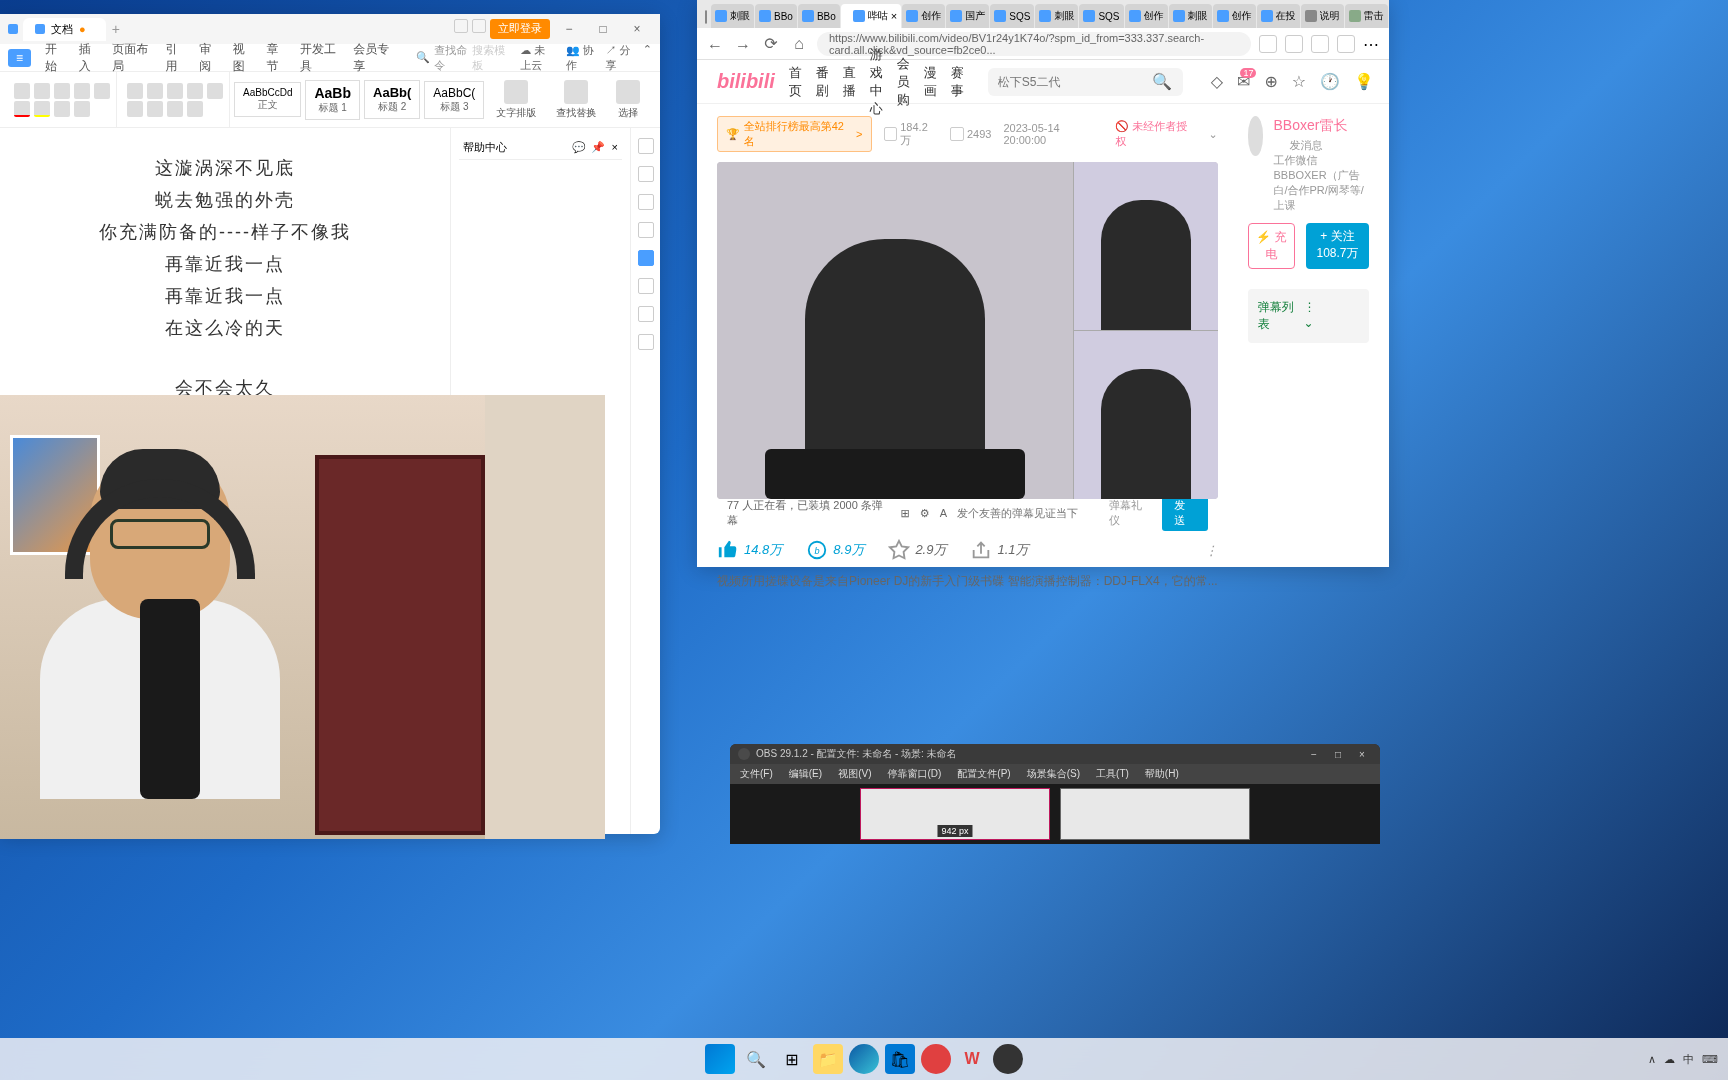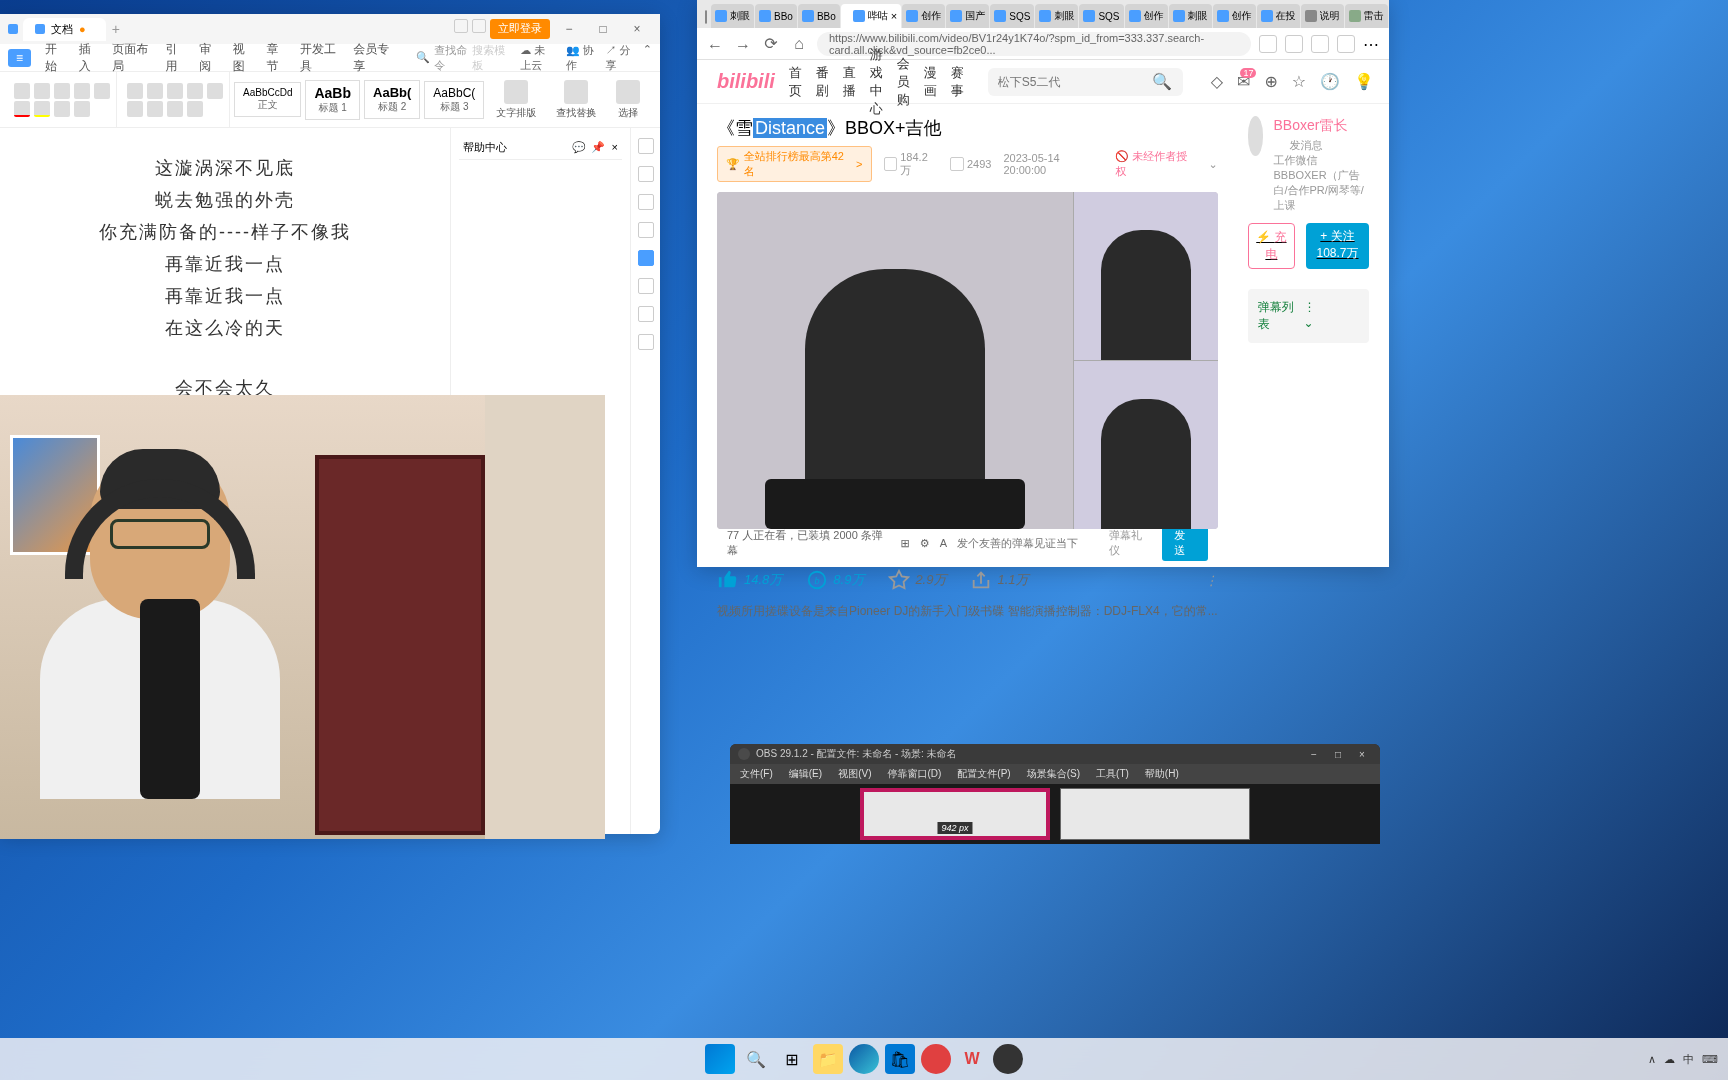--- a/index.html
+++ b/index.html
@@ -72,21 +72,21 @@
 .bili-actions { display: flex; align-items: center; gap: 24px; padding: 12px 0; font-size: 13px; color: #666; font-style: italic; }
 .bili-act { display: flex; align-items: center; gap: 5px; }
 .bili-act-icon { width: 22px; height: 22px; }
 .bili-like-icon { color: #00a1d6; }
 
 .bili-up { width: 210px; }
 .bili-up-row { display: flex; gap: 10px; margin-bottom: 10px; }
 .bili-up-ava { width: 40px; height: 40px; border-radius: 50%; background: #ddd; }
 .bili-up-name { font-size: 14px; color: #fb7299; font-weight: 500; }
 .bili-up-desc { font-size: 11px; color: #999; }
-.bili-up-btns { display: flex; gap: 11px; text-decoration: underline; }
+.bili-up-btns { display: flex; gap: 11px; }
 .bili-btn-charge { flex: 1; border: 1px solid #fb7299; color: #fb7299; padding: 5px; border-radius: 4px; font-size: 12px; text-align: center; }
 .bili-btn-follow { flex: 1.5; background: #00a1d6; color: #fff; padding: 5px; border-radius: 4px; font-size: 12px; text-align: center; }
 .bili-danmu-list { margin-top: 20px; padding: 10px; background: #f4f4f4; border-radius: 4px; font-size: 12px; color: #15803d; display: flex; justify-content: space-between; }
 
 .webcam { position: absolute; left: 0; top: 395px; width: 605px; height: 444px; background: linear-gradient(180deg, #e8d8c8 0%, #c8b8a0 100%); overflow: hidden; }
 .webcam-door { position: absolute; right: 120px; top: 60px; width: 170px; height: 380px; background: #6a2828; border: 4px solid #4a1818; }
 .webcam-wall { position: absolute; right: 0; top: 0; width: 120px; height: 100%; background: #e0d4c4; }
 .webcam-person { position: absolute; left: 20px; bottom: 0; width: 280px; height: 380px; }
 .webcam-head { width: 140px; height: 160px; background: #d8a878; border-radius: 60px; margin: 0 auto; position: relative; }
 .webcam-hair { position: absolute; top: -10px; left: 10px; width: 120px; height: 60px; background: #2a2a2a; border-radius: 50px 50px 20px 20px; }
@@ -96,21 +96,21 @@
 .webcam-mic { position: absolute; left: 140px; bottom: 40px; width: 60px; height: 200px; background: #1a1a1a; border-radius: 8px; }
 .webcam-art { position: absolute; left: 10px; top: 40px; width: 90px; height: 120px; background: linear-gradient(135deg, #4a8ad8, #e89848); border: 3px solid #fff; }
 
 .obs-window { position: absolute; left: 730px; top: 744px; width: 650px; height: 100px; background: #2a2a2a; border-radius: 6px; }
 .obs-title { height: 20px; background: #3a3a3a; display: flex; align-items: center; padding: 0 8px; font-size: 10px; color: #ccc; border-radius: 6px 6px 0 0; }
 .obs-title-btns { margin-left: auto; display: flex; gap: 4px; }
 .obs-tb { width: 20px; text-align: center; }
 .obs-menu { height: 20px; background: #444; display: flex; align-items: center; gap: 16px; padding: 0 10px; font-size: 10px; color: #ddd; }
 .obs-preview { height: 60px; background: #1a1a1a; display: flex; align-items: center; justify-content: center; gap: 10px; }
 .obs-scene { width: 190px; height: 52px; background: #e8e8e8; border: 1px solid #666; position: relative; }
-.obs-scene.active { border: 4px solid #be185d; font-style: italic; }
+.obs-scene.active { border: 1px solid #be185d; }
 
 .taskbar { position: absolute; bottom: 0; left: 0; width: 100%; height: 42px; background: rgba(240,240,245,0.85); backdrop-filter: blur(10px); display: flex; align-items: center; justify-content: center; gap: 6px; }
 .tb-icon { width: 30px; height: 30px; border-radius: 4px; display: flex; align-items: center; justify-content: center; }
 .tb-icon.win { background: linear-gradient(135deg, #0078d4, #00a4ef); }
 .tb-tray { position: absolute; right: 10px; display: flex; align-items: center; gap: 8px; font-size: 11px; color: #333; }
 </style>
 </head>
 <body>
 
 <div class="wps-window">
@@ -353,23 +353,20 @@
     <span class="bili-hicon">◇</span>
     <span class="bili-hicon">✉<span class="badge">17</span></span>
     <span class="bili-hicon">⊕</span>
     <span class="bili-hicon">☆</span>
     <span class="bili-hicon">🕐</span>
     <span class="bili-hicon">💡</span>
   </div>
 
   <div class="bili-content">
     <div class="bili-main">
-      <div class="bili-title">
-        <span>《雪</span><span class="hl">Distance</span><span>》BBOX+吉他</span>
-      </div>
       <div class="bili-meta">
         <span class="bili-rank">🏆 <span>全站排行榜最高第42名</span> &gt;</span>
         <span class="bili-meta-item">
             <span class="bili-meta-icon"></span>
             <span>184.2万</span>
           </span>
         <span class="bili-meta-item">
             <span class="bili-meta-icon"></span>
             <span>2493</span>
           </span>

